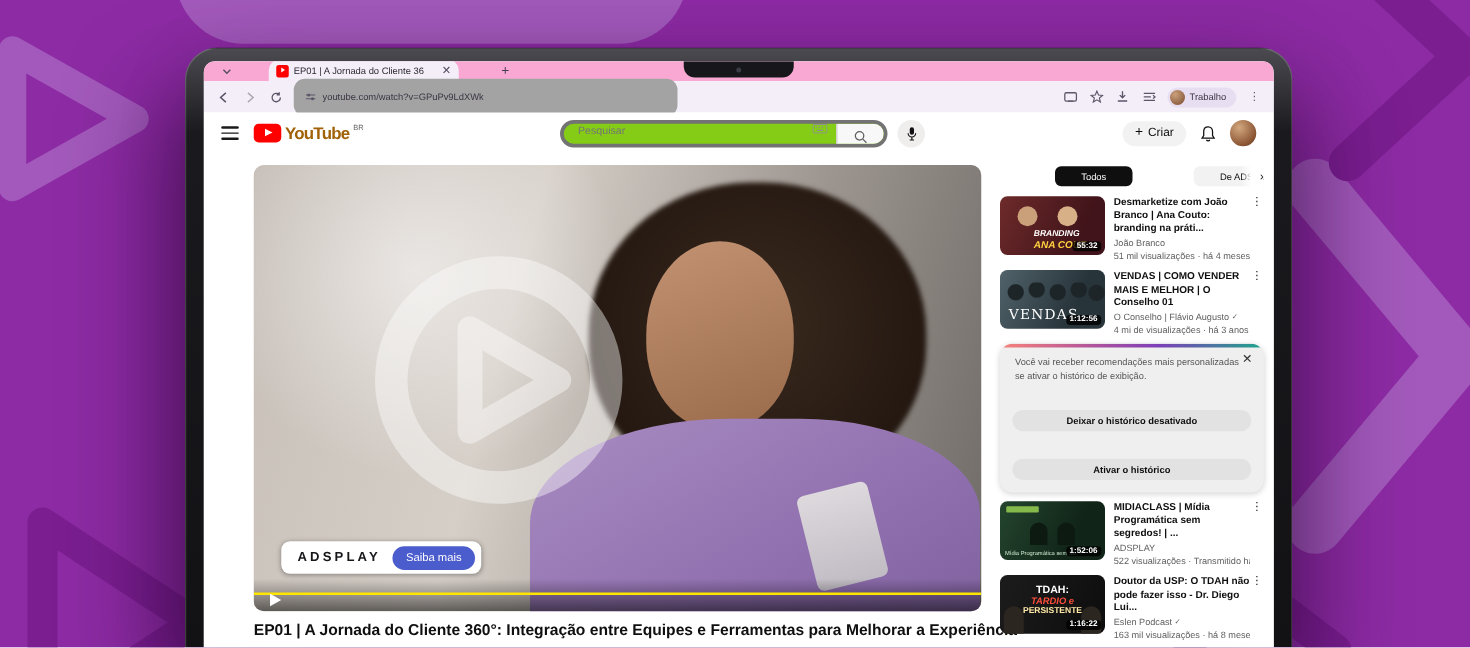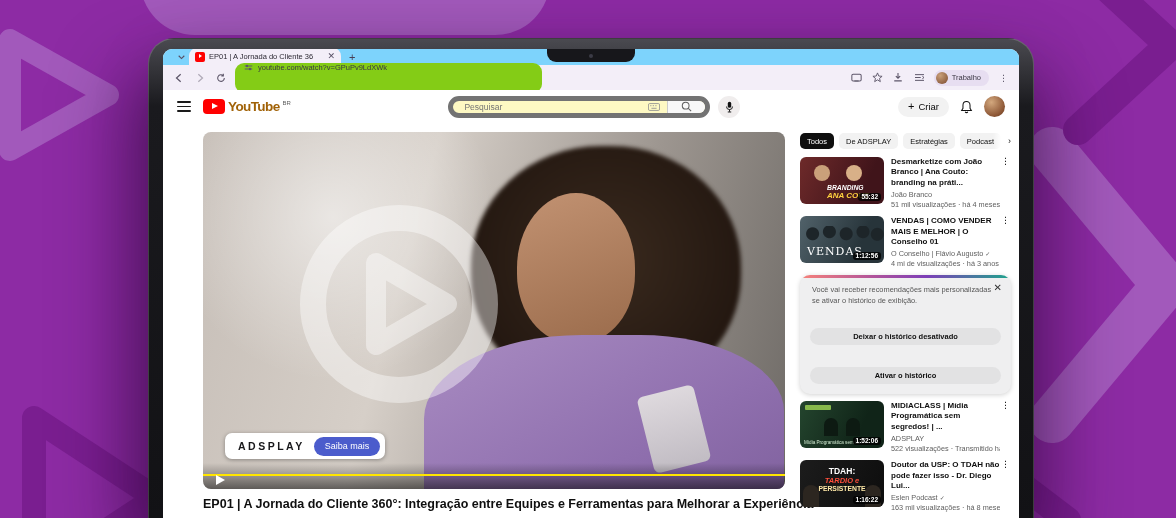--- a/index.html
+++ b/index.html
@@ -14,51 +14,51 @@
     border-radius:26px 26px 0 0; padding:10px 14px 0 14px;
     box-shadow:-22px 34px 70px rgba(35,0,45,.5), 22px 34px 70px rgba(35,0,45,.4);
     border:1px solid rgba(255,255,255,.18); border-bottom:none; }
   .screen { position:relative; width:100%; height:100%; border-radius:9px 9px 0 0; overflow:hidden;
     background:#fff; display:flex; flex-direction:column; }
   .notch { position:absolute; top:0; left:50%; transform:translateX(-50%); width:88px; height:13px;
     background:#17171b; border-radius:0 0 9px 9px; z-index:60; display:flex; align-items:center; justify-content:center; }
   .camera { width:4px; height:4px; border-radius:50%; background:#3b3b46; }
 
   
-  .tabstrip { height:16px; background:#7dd3fc; display:flex; align-items:flex-end; padding-left:10px; flex:none; }
+  .tabstrip { height:16px; background:#f9a8d4; display:flex; align-items:flex-end; padding-left:10px; flex:none;gap:26px; }
   .tab-search { width:16px; height:16px; display:flex; align-items:center; justify-content:center; color:#574f64; cursor:pointer; }
   .tab { height:17px; width:152px; background:#f3eef8; border-radius:8px 8px 0 0; display:flex; align-items:center; gap:4px; padding:0 6px; cursor:pointer; }
   .favicon { width:10px; height:10px; border-radius:2px; background:#f00; position:relative; flex:none; }
   .favicon:after { content:""; position:absolute; left:3.6px; top:2.6px; border-left:3.6px solid #fff; border-top:2.4px solid transparent; border-bottom:2.4px solid transparent; }
   .tab-title { font-size:7.5px; color:#2c2933; white-space:nowrap; overflow:hidden; flex:1; }
   .tab-close { font-size:9px; color:#574f64; line-height:1; }
   .new-tab { margin-left:8px; font-size:11px; color:#473f55; height:17px; display:flex; align-items:center; cursor:pointer; }
 
   .toolbar { height:25px; background:#f3eef8; display:flex; align-items:center; padding:0 9px; gap:8px; flex:none; }
   .tool-ic { color:#5d5669; display:flex; align-items:center; justify-content:center; width:13px; height:13px; flex:none; cursor:pointer; }
   .tool-ic svg { display:block; }
   .dim { opacity:.45; }
-  .urlbar { flex:1; max-width:570px; height:30px; background:#84cc16; border-radius:9px; display:flex; align-items:flex-start; padding:0 8px; gap:5px; cursor:text; }
+  .urlbar { flex:1; max-width:570px; height:30px; background:#a3a3a3; border-radius:9px; display:flex; align-items:center; padding:0 8px; gap:5px; cursor:text; }
   .url-text { font-size:7.5px; color:#3b3644; white-space:nowrap; overflow:hidden; }
   .toolbar-spacer { flex:1; }
   .chip-profile { height:16px; border-radius:8px; background:#e7def1; display:flex; align-items:center; gap:4px; padding:0 8px 0 2px; cursor:pointer; }
   .chip-avatar { width:12px; height:12px; border-radius:50%; background:radial-gradient(circle at 35% 30%,#caa07a,#7a4a2e); }
   .chip-name { font-size:7.5px; color:#3b3644; }
 
   
   .yt-header { height:33px; display:flex; align-items:center; padding:0 14px; background:#fff; flex:none; }
   .hamburger { width:14px; display:flex; flex-direction:column; gap:3px; cursor:pointer; margin-right:12px; }
   .hamburger i { display:block; height:1.4px; background:#1a1a1a; border-radius:1px; }
   .yt-logo { display:flex; align-items:flex-start; gap:3px; cursor:pointer; }
   .yt-badge { width:22px; height:15px; border-radius:4px; background:#f00; position:relative; }
   .yt-badge:after { content:""; position:absolute; left:8.6px; top:4px; border-left:6px solid #fff; border-top:3.5px solid transparent; border-bottom:3.5px solid transparent; }
   .yt-word { font-size:13.5px; font-weight:bold; letter-spacing:-.6px; color:#a16207; line-height:15px; }
   .yt-sup { font-size:6px; color:#606060; margin-top:1px; }
   .search-zone { flex:1; display:flex; align-items:center; justify-content:center; gap:8px; }
-  .search-pill { width:262px; height:22px; border:5px solid #737373; border-radius:11px; display:flex; align-items:center; padding-left:11px; background:#fef9c3; overflow:hidden; }
+  .search-pill { width:262px; height:22px; border:3px solid #737373; border-radius:11px; display:flex; align-items:flex-start; padding-left:11px; background:#84cc16; overflow:hidden; }
   .search-pill input { border:none; outline:none; flex:1; font-size:8.5px; color:#111; background:transparent; font-family:inherit; }
   .kbd-ic { margin-right:7px; cursor:pointer; display:flex; }
   .search-btn { width:38px; height:22px; border-left:1px solid #ccc; background:#f8f8f8; display:flex; align-items:center; justify-content:center; cursor:pointer; }
   .mic-btn { width:22px; height:22px; border-radius:50%; background:#f0eded; display:flex; align-items:center; justify-content:center; cursor:pointer; }
   .yt-right { display:flex; align-items:center; gap:11px; }
   .create-pill { height:20px; border-radius:10px; background:#f2f2f2; display:flex; align-items:center; gap:4px; padding:0 10px; font-size:9.5px; color:#0c0c0c; cursor:pointer; }
   .plus-g { font-size:11px; line-height:1; }
   .bell { display:flex; cursor:pointer; }
   .yt-avatar { width:21px; height:21px; border-radius:50%; background:radial-gradient(circle at 35% 30%,#d3a87e,#8a5433 70%,#5d3820); cursor:pointer; }
 
@@ -86,21 +86,21 @@
   .ad-progress { position:absolute; left:0; right:0; bottom:13px; height:2px; background:#ffe500; }
   .ctrl-shade { position:absolute; left:0; right:0; bottom:0; height:26px; background:linear-gradient(rgba(0,0,0,0),rgba(0,0,0,.55)); }
   .play-ctrl { position:absolute; left:13px; bottom:4px; width:0; height:0;
     border-left:9px solid #fff; border-top:5.5px solid transparent; border-bottom:5.5px solid transparent; cursor:pointer; }
   .video-title { margin-top:8px; font-size:12.5px; font-weight:bold; color:#0f0f0f; white-space:nowrap; }
 
   
   .sidebar { flex:1; min-width:0; position:relative; }
   .chips { display:flex; gap:5px; align-items:center; height:18px; overflow:hidden; position:relative; padding-right:16px; }
   .chip { height:16px; border-radius:5px; background:#f2f2f2; color:#0f0f0f; font-size:7.5px;
-    display:flex; align-items:center; padding:0 7px; white-space:nowrap; cursor:pointer; flex:none; }
+    display:flex; align-items:center; padding:0 21px; white-space:nowrap; cursor:pointer; flex:none;margin-left:44px; }
   .chip.sel { background:#0f0f0f; color:#fff; }
   .chips-more { position:absolute; right:0; top:0; height:18px; width:18px;
     background:linear-gradient(90deg,rgba(255,255,255,0),#fff 45%); display:flex; align-items:center;
     justify-content:flex-end; font-size:9px; color:#0f0f0f; cursor:pointer; }
   .cards { margin-top:7px; display:flex; flex-direction:column; gap:7px; }
   .card { display:flex; gap:7px; cursor:pointer; }
   .thumb { width:84px; height:47px; border-radius:6px; flex:none; position:relative; overflow:hidden; }
   .dur { position:absolute; right:3px; bottom:3px; background:rgba(0,0,0,.8); color:#fff; font-size:6.5px;
     padding:1px 3px; border-radius:3px; font-weight:bold; line-height:1; }
   .card-info { flex:1; min-width:0; padding-right:11px; position:relative; }

